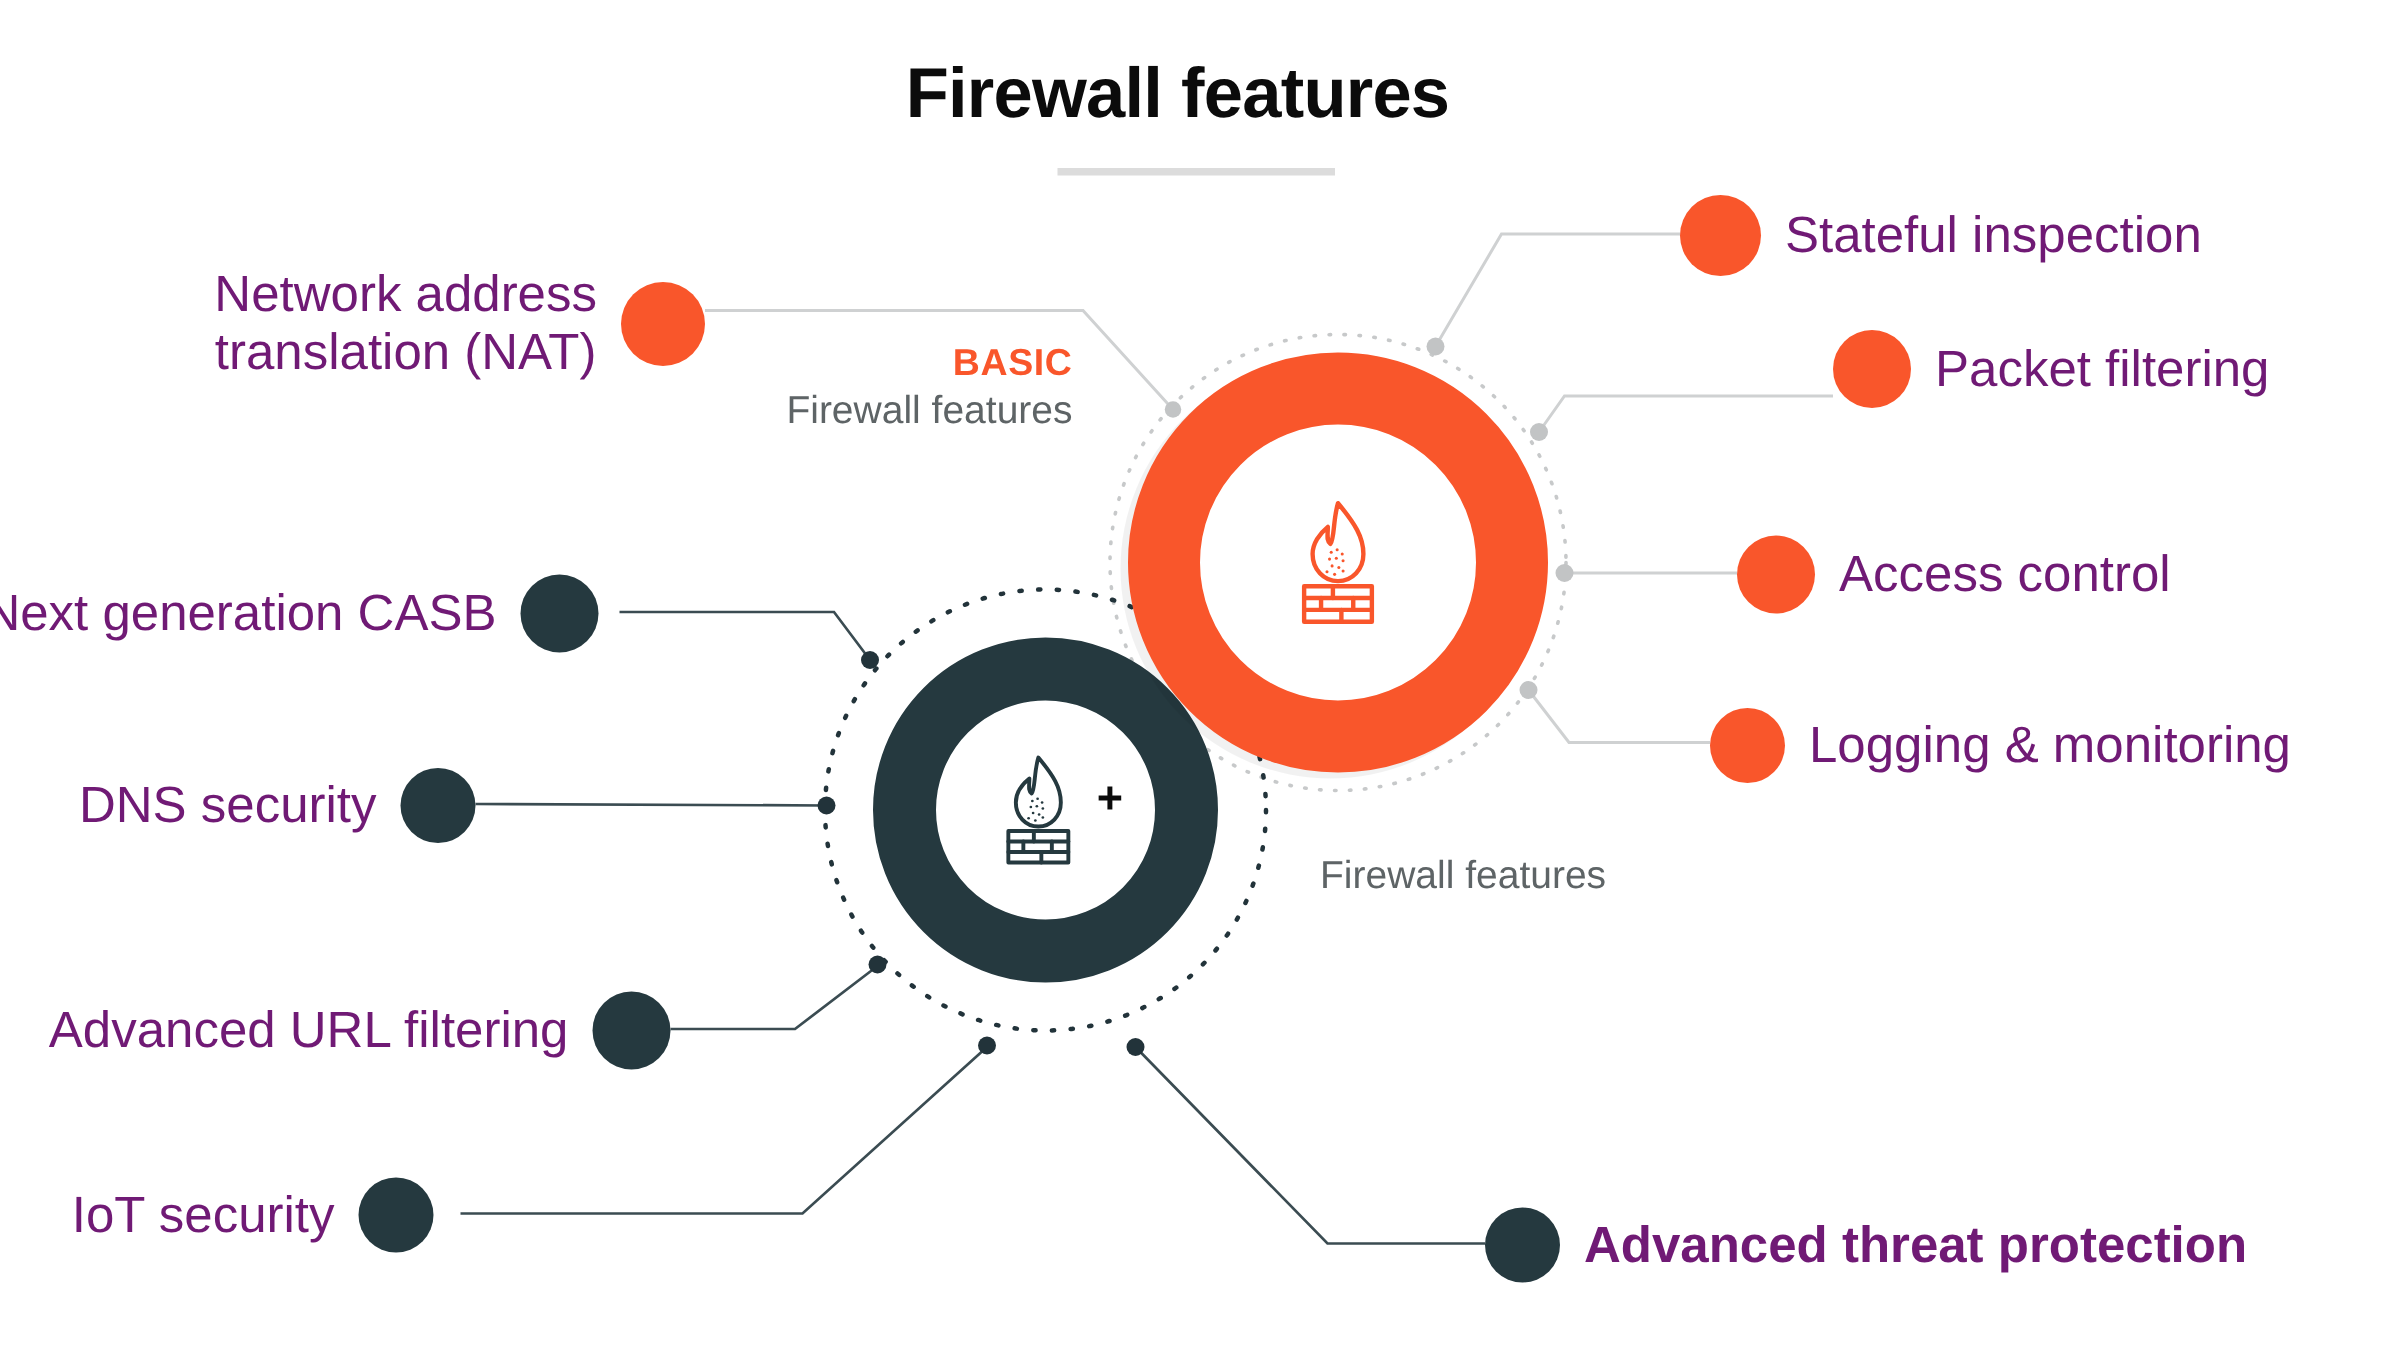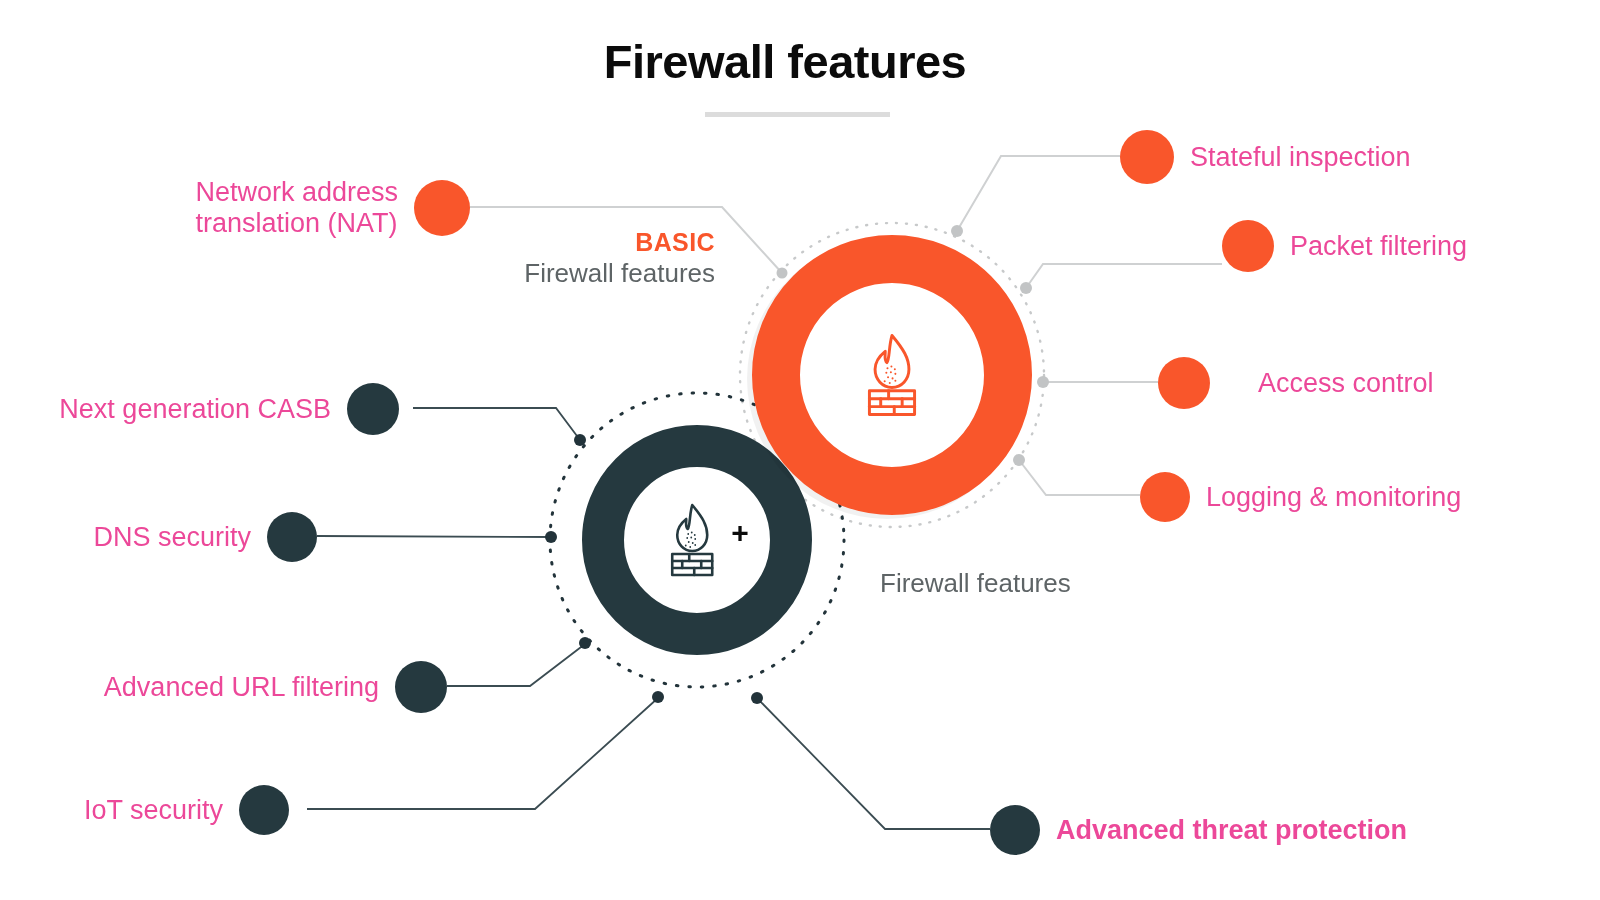--- a/index.html
+++ b/index.html
@@ -130,28 +130,28 @@
     z-index: 5;
     display: flex;
     align-items: center;
     white-space: nowrap;
   }
   .node .bullet {
     border-radius: 50%;
     flex: 0 0 auto;
   }
   .node .label {
-    font-size: 27px;
-    color: #ec4899;
+    font-size: 34px;
+    color: #701a75;
     line-height: 1.14;
   }
   .node.right .bullet { margin-right: 16px; }
   .node.left  .bullet { margin-left: 16px; }
   .node.left  { justify-content: flex-end; }
-  .node.left .label { text-align: left; }
+  .node.left .label { text-align: center; }
 </style>
 </head>
 <body>
 
 <div id="stage">
 
   <div id="title">Firewall features</div>
   <div id="title-rule"></div>
 
   <svg id="wires" viewBox="0 0 1600 900" xmlns="http://www.w3.org/2000/svg">
@@ -282,21 +282,21 @@
   <div class="node right" style="left:1120px; top:130px;">
     <div class="bullet" style="width:54px;height:54px;background:#f9562b;"></div>
     <div class="label">Stateful inspection</div>
   </div>
 
   <div class="node right" style="left:1222px; top:220px;justify-content:flex-end;">
     <div class="bullet" style="width:52px;height:52px;background:#f9562b;"></div>
     <div class="label">Packet filtering</div>
   </div>
 
-  <div class="node right" style="left:1158px; top:357px;gap:32px;">
+  <div class="node right" style="left:1158px; top:357px;">
     <div class="bullet" style="width:52px;height:52px;background:#f9562b;"></div>
     <div class="label">Access control</div>
   </div>
 
   <div class="node right" style="left:1140px; top:472px;">
     <div class="bullet" style="width:50px;height:50px;background:#f9562b;"></div>
     <div class="label">Logging &amp; monitoring</div>
   </div>
 
   <div class="node left" style="left:6px; top:383px; width:393px;">

